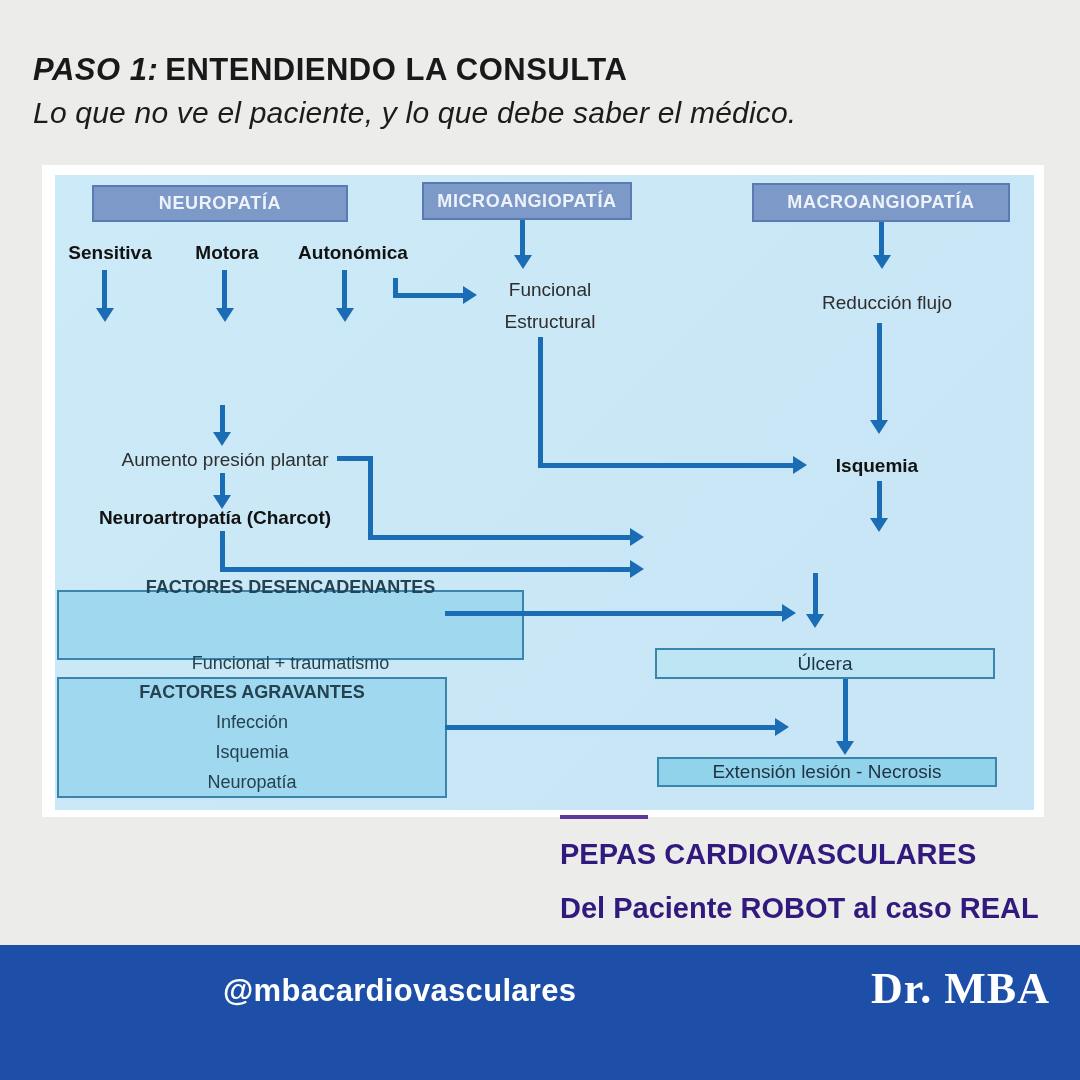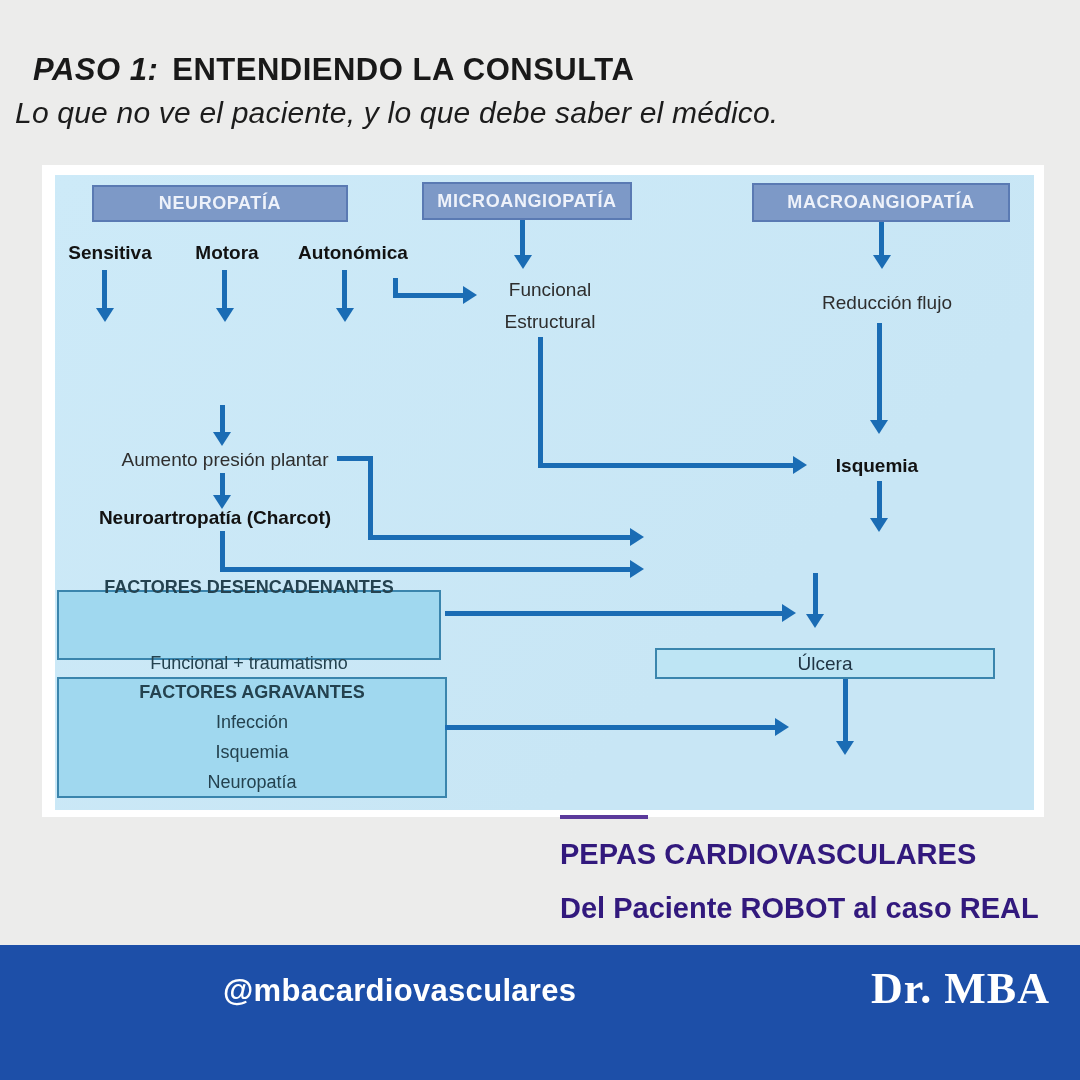--- a/index.html
+++ b/index.html
@@ -11,22 +11,22 @@
     --footerblue:#1d4fa8; --purple:#32197d; --purpleline:#5b3a9b;
   }
   html,body{margin:0;padding:0;}
   .stage{position:relative;width:1080px;height:1080px;background:var(--pagebg);
          font-family:"Liberation Sans",sans-serif;overflow:hidden;}
 
   
   .title-line{position:absolute;left:33px;top:52px;font-size:31px;font-weight:600;
               color:#191919;letter-spacing:.5px;white-space:nowrap;}
   .title-line .step{font-style:italic;margin-top:10px;}
-  .title-line .rest{margin-left:14px;}
-  .subtitle{position:absolute;left:15px;top:96px;font-size:30px;font-style:italic;
+  .title-line .rest{margin-left:7px;}
+  .subtitle{position:absolute;left:33px;top:96px;font-size:30px;font-style:italic;
             font-weight:500;color:#1c1c1c;white-space:nowrap;letter-spacing:.2px;text-align:right;}
 
   
   .card{position:absolute;left:42px;top:165px;width:1002px;height:652px;background:var(--cardbg);}
   .panel{position:absolute;left:13px;top:10px;width:979px;height:635px;
          background:linear-gradient(135deg,#cdeaf8 0%,var(--panel) 70%);}
 
   
   .hbox{position:absolute;background:var(--hdrfill);border:2px solid var(--hdrborder);
         color:#eef2fa;display:flex;align-items:center;justify-content:center;
@@ -131,40 +131,41 @@
       <div class="hl" style="left:313px;top:360px;width:263px;"></div>
       <div class="hd right" style="left:575px;top:353px;"></div>
 
       <div class="vl" style="left:165px;top:356px;height:41px;"></div>
       <div class="hl" style="left:165px;top:392px;width:411px;"></div>
       <div class="hd right" style="left:575px;top:385px;"></div>
 
       <div class="vl" style="left:758px;top:398px;height:42px;"></div>
       <div class="hd down" style="left:751px;top:439px;"></div>
 
-      <div class="lbox" style="left:2px;top:415px;width:384px;height:70px;gap:48px;">
+      <div class="lbox" style="left:2px;top:415px;width:467px;height:70px;gap:48px;">
         <div class="t">FACTORES DESENCADENANTES</div>
         <div class="s">Funcional + traumatismo</div>
       </div>
       <div class="hl" style="left:390px;top:436px;width:338px;"></div>
       <div class="hd right" style="left:727px;top:429px;"></div>
 
       <div class="rbox" style="left:600px;top:473px;width:340px;height:31px;">Úlcera</div>
       <div class="vl" style="left:788px;top:504px;height:63px;"></div>
       <div class="hd down" style="left:781px;top:566px;"></div>
 
       <div class="lbox" style="left:2px;top:502px;width:390px;height:121px;">
         <div class="t">FACTORES AGRAVANTES</div>
         <div class="i">Infección</div>
         <div class="i">Isquemia</div>
         <div class="i">Neuropatía</div>
       </div>
       <div class="hl" style="left:390px;top:550px;width:331px;"></div>
       <div class="hd right" style="left:720px;top:543px;"></div>
 
+      <div class="rbox ext" style="left:602px;top:582px;width:340px;height:30px;">Extensión lesión - Necrosis</div>
 
     </div>
   </div>
 
   <div class="brand-line"></div>
   <div class="brand1">PEPAS CARDIOVASCULARES</div>
   <div class="brand2">Del Paciente ROBOT al caso REAL</div>
 
   <div class="footer">
     <div class="handle">@mbacardiovasculares</div>

